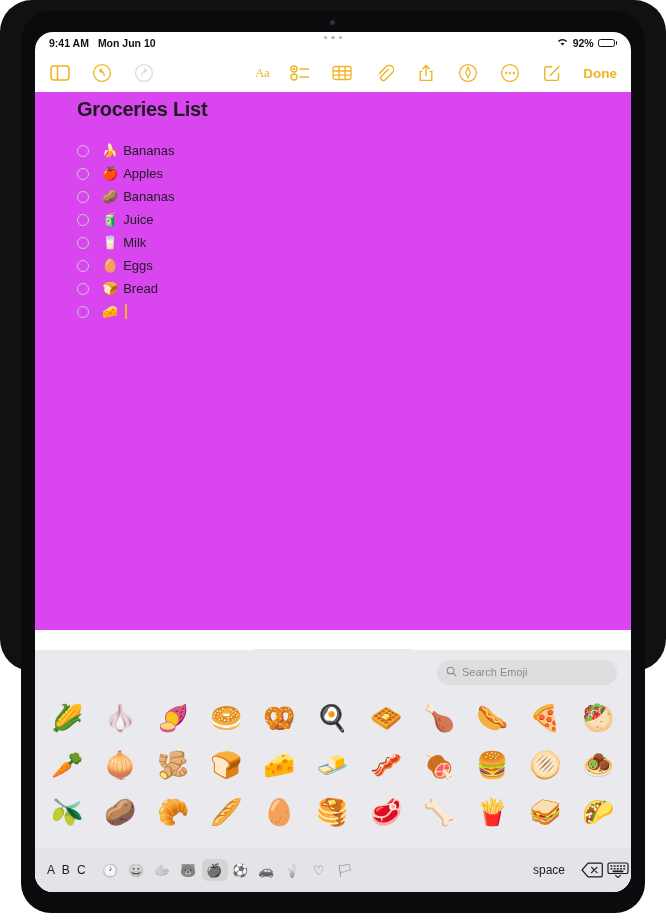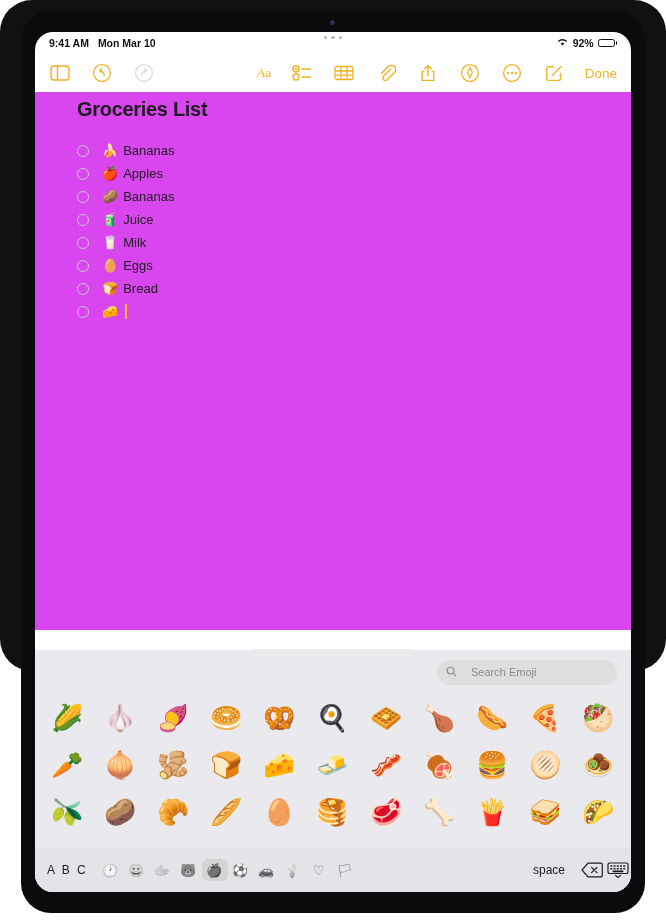--- a/index.html
+++ b/index.html
@@ -23,36 +23,36 @@
   .multitask{position:absolute;left:0;right:0;top:4px;display:flex;justify-content:center;gap:4px;}
   .mt-dot{width:3.4px;height:3.4px;border-radius:50%;background:#b8b8bd;}
 
   
   .toolbar{height:38px;display:flex;align-items:center;padding:0 14px;}
   .tb-left{display:flex;align-items:center;gap:20px;}
   .tb-right{margin-left:auto;display:flex;align-items:center;gap:20px;}
   .ticon{width:22px;height:22px;display:flex;align-items:center;justify-content:center;color:#f0b323;}
   .ticon.dim{color:#dcdcdf;}
   .aa{font-family:"Liberation Serif",serif;font-size:13px;color:#f0b323;font-weight:normal;letter-spacing:-.5px;}
-  .done{font-size:13.5px;font-weight:normal;color:#f0b323;}
+  .done{font-size:13.5px;font-weight:bold;color:#f0b323;}
 
   
   .note{padding:6px 0 0 0;height:538px;box-sizing:border-box;background:#d946ef;}
   .note-title{font-size:20px;font-weight:bold;color:#1c1c1e;padding:0 0 0 42px;letter-spacing:-.3px;}
   .checklist{margin-top:18px;padding-left:42px;}
   .cl-row{display:flex;align-items:center;height:23px;}
   .cl-circle{width:12px;height:12px;border-radius:50%;border:1.2px solid #c7c7cc;box-sizing:border-box;flex:none;}
   .cl-emoji{margin-left:13px;font-size:13px;line-height:1;}
   .cl-text{margin-left:5px;font-size:13px;color:#1c1c1e;}
   .caret{display:inline-block;width:1.5px;height:15px;background:#f0b323;margin-left:2px;vertical-align:-3px;}
 
   
   .kb{position:absolute;left:0;bottom:0;width:596px;height:242px;background:#e9e9ee;}
   .kb-search-row{height:44px;display:flex;align-items:center;justify-content:flex-end;padding:0 14px;}
-  .searchbox{width:180px;height:25px;background:#dededf;border-radius:13px;display:flex;align-items:center;padding:4px 9px;box-sizing:border-box;gap:14px;}
+  .searchbox{width:180px;height:25px;background:#dededf;border-radius:13px;display:flex;align-items:center;padding:4px 9px;box-sizing:border-box;gap:5px;}
   .search-ph{font-size:11px;color:#8a8a8e;}
 
   .emoji-grid{display:grid;grid-template-columns:repeat(11,1fr);padding:0 6px;}
   .emoji-cell{height:47px;display:flex;align-items:center;justify-content:center;font-size:26px;line-height:1;}
 
   .kb-bottom{position:absolute;left:0;bottom:0;width:596px;height:44px;background:#e3e3e8;display:flex;align-items:center;justify-content:center;}
   .abc{font-size:12px;color:#1c1c1e;letter-spacing:2px;padding:0 10px 0 12px;}
   .cat{width:26px;height:22px;display:flex;align-items:center;justify-content:center;font-size:13px;color:#5b5b60;border-radius:6px;filter:grayscale(1);opacity:.75;}
   .cat.active{background:#d3d3da;opacity:1;}
   .spacer{flex:1;}
@@ -66,21 +66,21 @@
 
 <div class="device">
   <div class="bezel"></div>
   <div class="camera"></div>
 
   <div class="screen">
 
     <div class="statusbar">
       <div class="sb-left">
         <span>9:41 AM</span>
-        <span>Mon Mar 10</span>
+        <span>Mon Jun 10</span>
       </div>
       <div class="multitask">
         <span class="mt-dot"></span>
         <span class="mt-dot"></span>
         <span class="mt-dot"></span>
       </div>
       <div class="sb-right">
         <span class="wifi">
           <svg width="13" height="10" viewBox="0 0 13 10">
               <path d="M6.5 8.6 4.6 6.6a2.8 2.8 0 0 1 3.8 0zM2.9 5a5.2 5.2 0 0 1 7.2 0l1-1.1a6.7 6.7 0 0 0-9.2 0z" fill="#111"></path>

